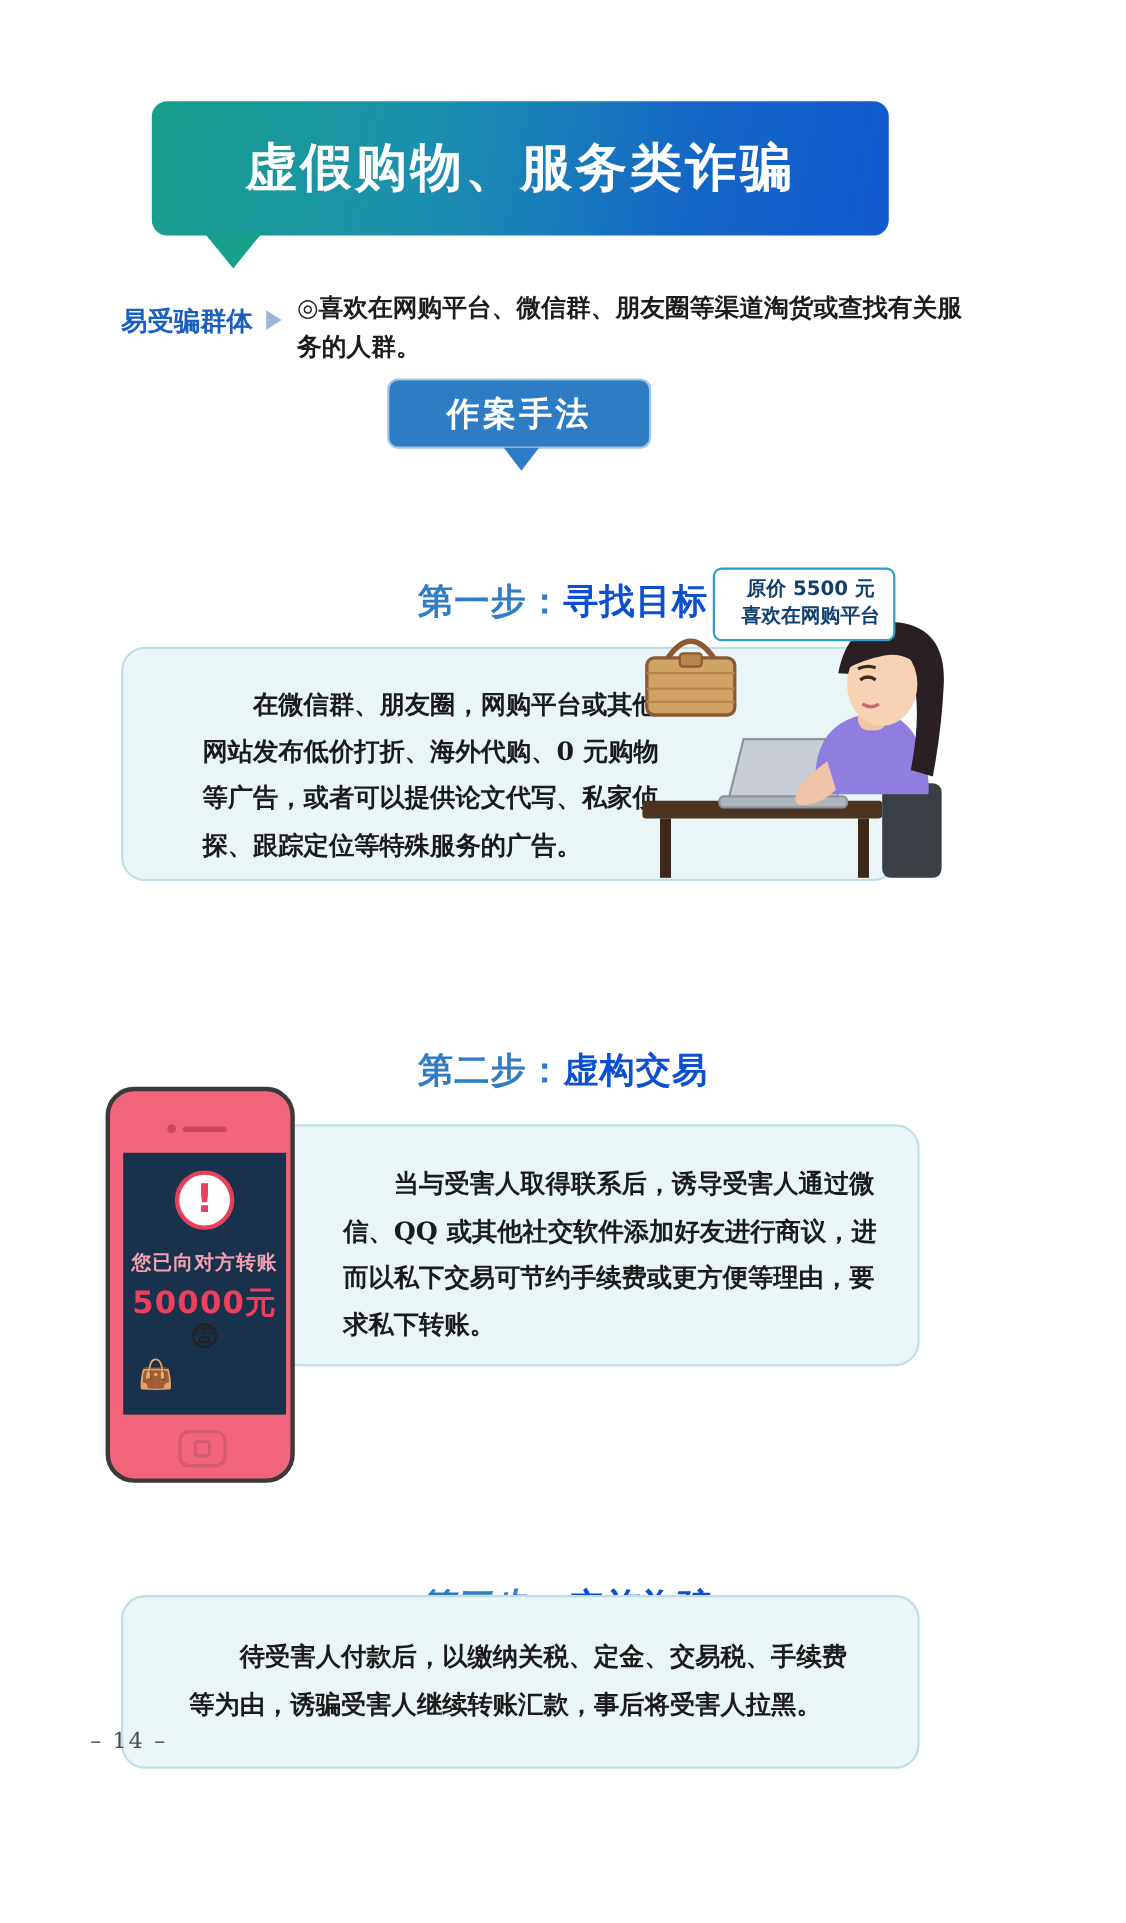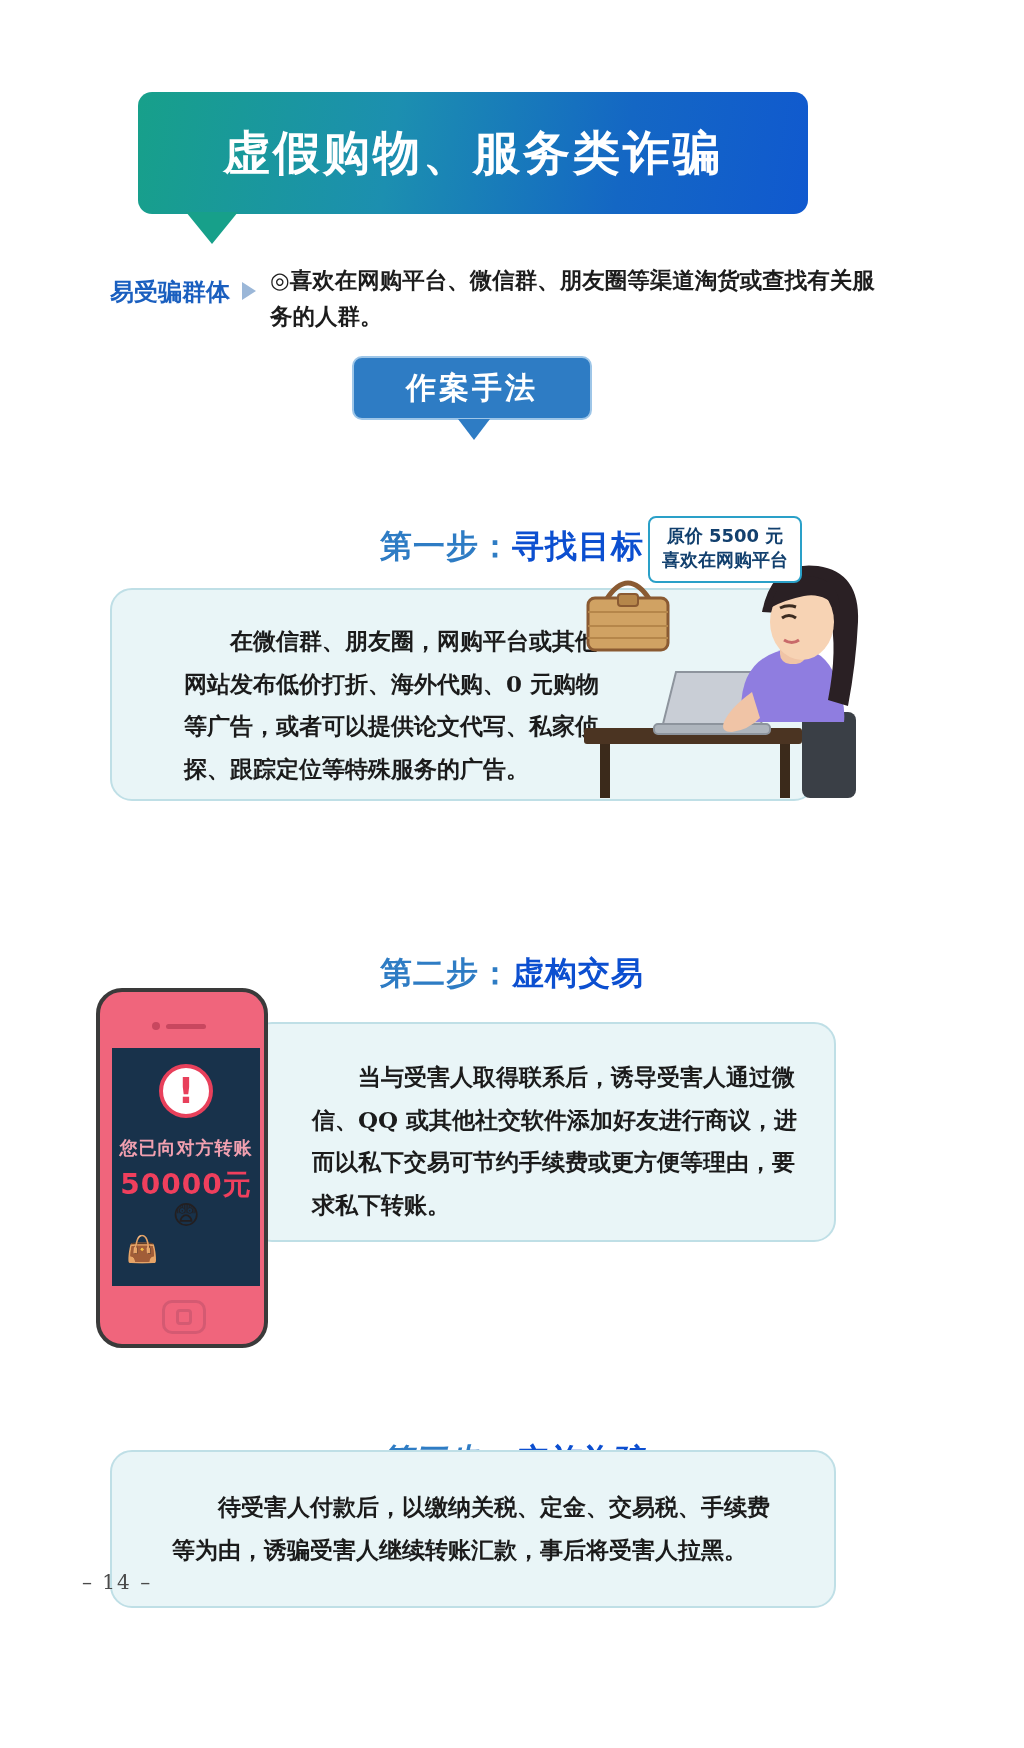--- a/index.html
+++ b/index.html
@@ -84,21 +84,21 @@
     color: #1c1c1c;
     font-family: "DejaVu Serif", "Liberation Serif", serif;
     font-weight: 600;
     max-width: 620px;
   }
 
   
   .method-badge-wrap {
     position: absolute;
     left: 352px;
-    top: 356px;
+    top: 344px;
     width: 240px;
   }
   .method-badge {
     width: 240px;
     height: 64px;
     border-radius: 10px;
     background: #2e7cc4;
     border: 2px solid #9ec6e8;
     display: flex;
     align-items: center;
@@ -179,21 +179,21 @@
     width: 310px;
     height: 300px;
   }
   .price-bubble {
     position: absolute;
     left: 82px;
     top: 0px;
     background: #ffffff;
     border: 2px solid #2aa0c8;
     border-radius: 8px;
-    padding: 6px 12px 8px 12px;
+    padding: 6px 12px 8px 24px;
     text-align: center;
     line-height: 1.35;
     z-index: 4;
   }
   .price-bubble div {
     color: #12406e;
     font-weight: bold;
     font-size: 18px;
     white-space: nowrap;
     font-family: "DejaVu Sans", "Liberation Sans", sans-serif;

